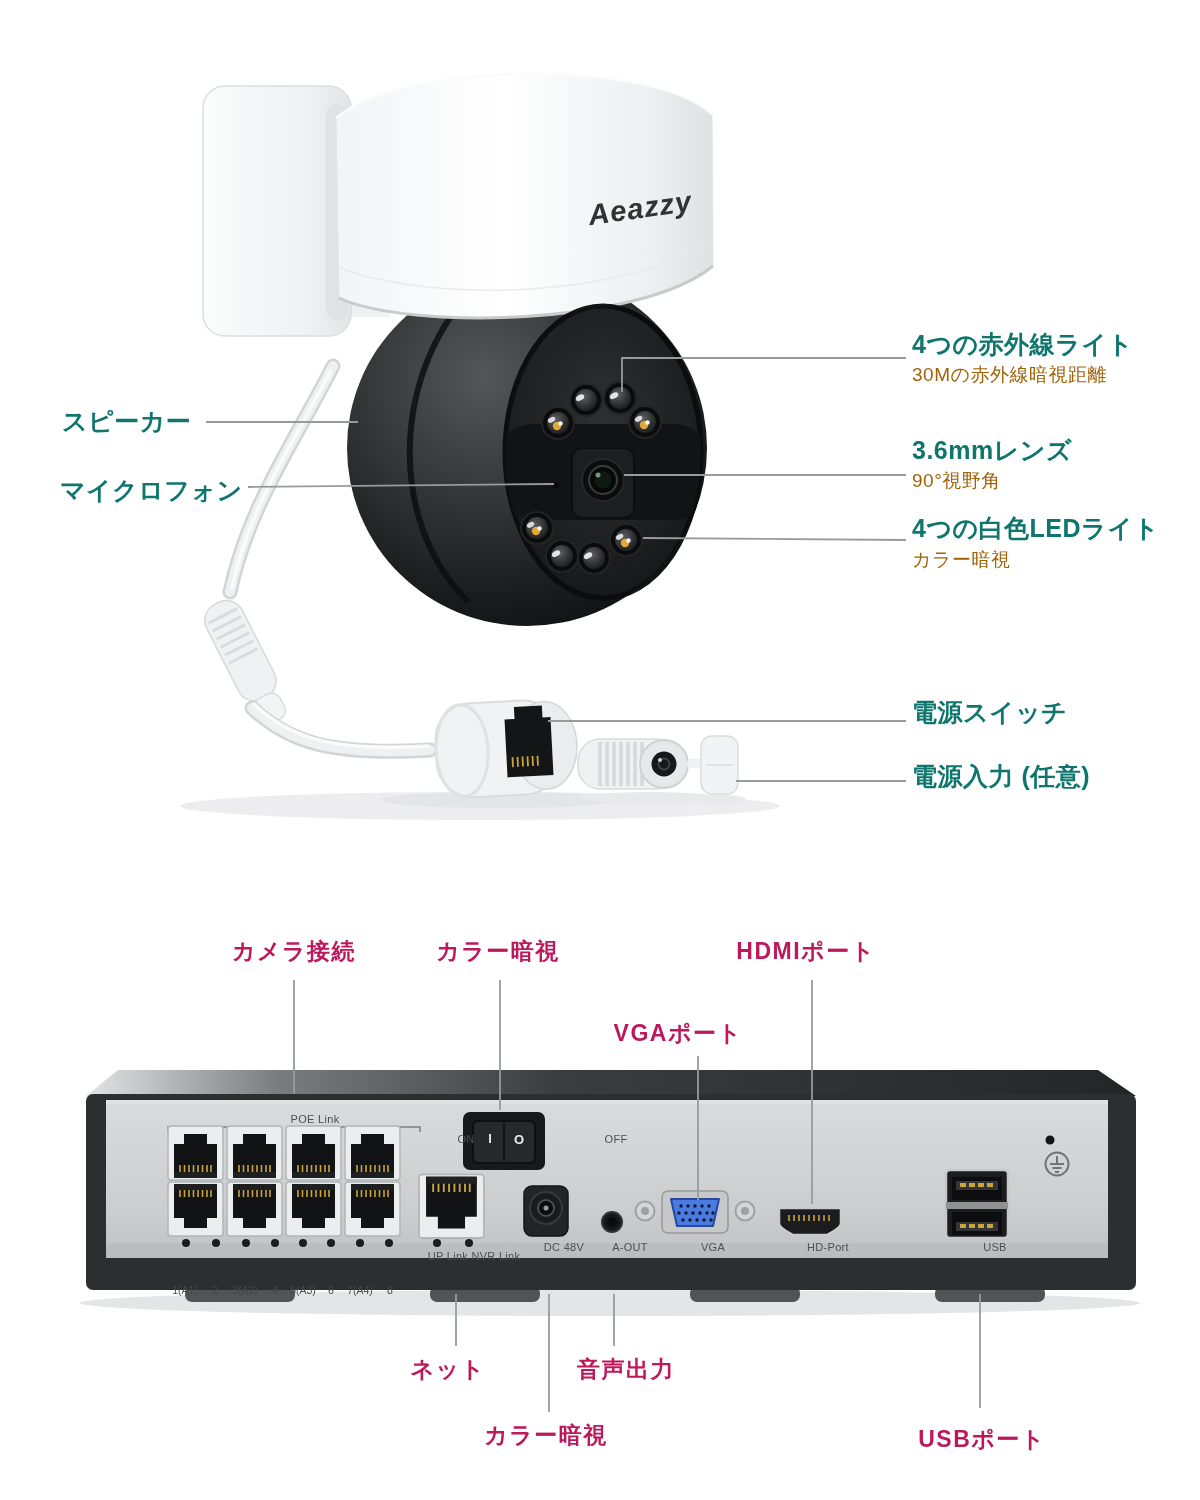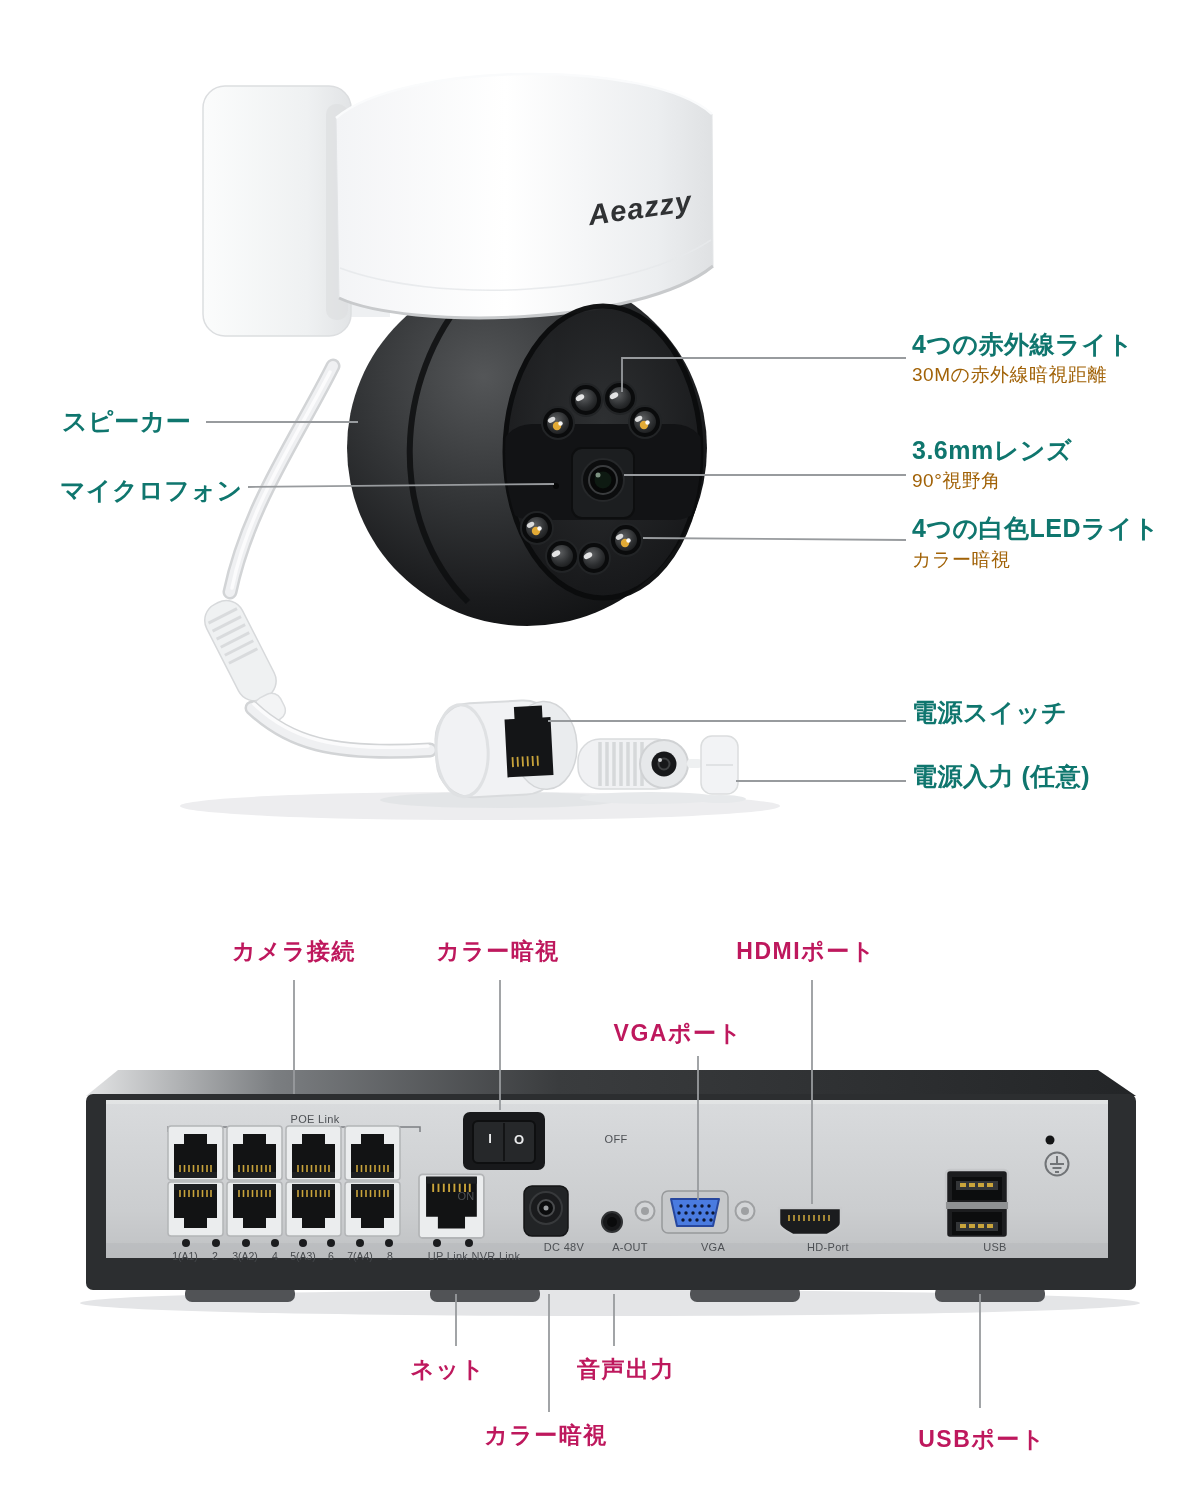--- a/index.html
+++ b/index.html
@@ -5,21 +5,21 @@
   html,body{margin:0;padding:0;background:#ffffff;}
   .stage{position:relative;width:1200px;height:1500px;background:#ffffff;overflow:hidden;
          font-family:"Liberation Sans","DejaVu Sans",sans-serif;}
   svg.art{position:absolute;left:0;top:0;}
   .lbl{position:absolute;white-space:nowrap;line-height:1.15;}
   .h1{font-size:25px;font-weight:700;color:#0f766e;letter-spacing:.5px;}
   .sub{font-size:19px;font-weight:400;color:#a16207;letter-spacing:.5px;}
   .n{font-size:23px;font-weight:600;color:#be185d;letter-spacing:1.5px;}
   .cx{transform:translateX(-50%);}
   .micro{font-size:11px;color:#4d5054;letter-spacing:.3px;padding-left:36px;}
-  .micro2{font-size:10.5px;color:#45484b;letter-spacing:0;}
+  .micro2{font-size:10.5px;color:#45484b;letter-spacing:0;margin-top:34px;}
   .logo{font-size:29px;font-weight:800;font-style:italic;color:#303234;
         transform:rotate(-8deg);letter-spacing:1px;}
   .sw{color:#e9eaeb;font-weight:700;font-size:13px;}
 </style>
 </head>
 <body>
 
 <div class="stage">
 
   <svg class="art" width="1200" height="1500" viewBox="0 0 1200 1500">
@@ -394,21 +394,21 @@
   <span class="lbl micro cx" style="left:297px;top:1113px">POE Link</span>
   <span class="lbl micro2 cx" style="left:185px;top:1250px">1(A1)</span>
   <span class="lbl micro2 cx" style="left:215px;top:1250px">2</span>
   <span class="lbl micro2 cx" style="left:245px;top:1250px">3(A2)</span>
   <span class="lbl micro2 cx" style="left:275px;top:1250px">4</span>
   <span class="lbl micro2 cx" style="left:303px;top:1250px">5(A3)</span>
   <span class="lbl micro2 cx" style="left:331px;top:1250px">6</span>
   <span class="lbl micro2 cx" style="left:360px;top:1250px">7(A4)</span>
   <span class="lbl micro2 cx" style="left:390px;top:1250px">8</span>
   <span class="lbl micro cx" style="left:456px;top:1250px">UP Link NVR Link</span>
-  <span class="lbl micro cx" style="left:448px;top:1190px">ON</span>
+  <span class="lbl micro cx" style="left:448px;top:1133px">ON</span>
   <span class="lbl micro cx" style="left:598px;top:1133px">OFF</span>
   <span class="lbl sw cx" style="left:490px;top:1132px">I</span>
   <span class="lbl sw cx" style="left:519px;top:1133px">O</span>
   <span class="lbl micro cx" style="left:546px;top:1241px">DC 48V</span>
   <span class="lbl micro cx" style="left:612px;top:1241px">A-OUT</span>
   <span class="lbl micro cx" style="left:695px;top:1241px">VGA</span>
   <span class="lbl micro cx" style="left:810px;top:1241px">HD-Port</span>
   <span class="lbl micro cx" style="left:977px;top:1241px">USB</span>
 </div>
 

